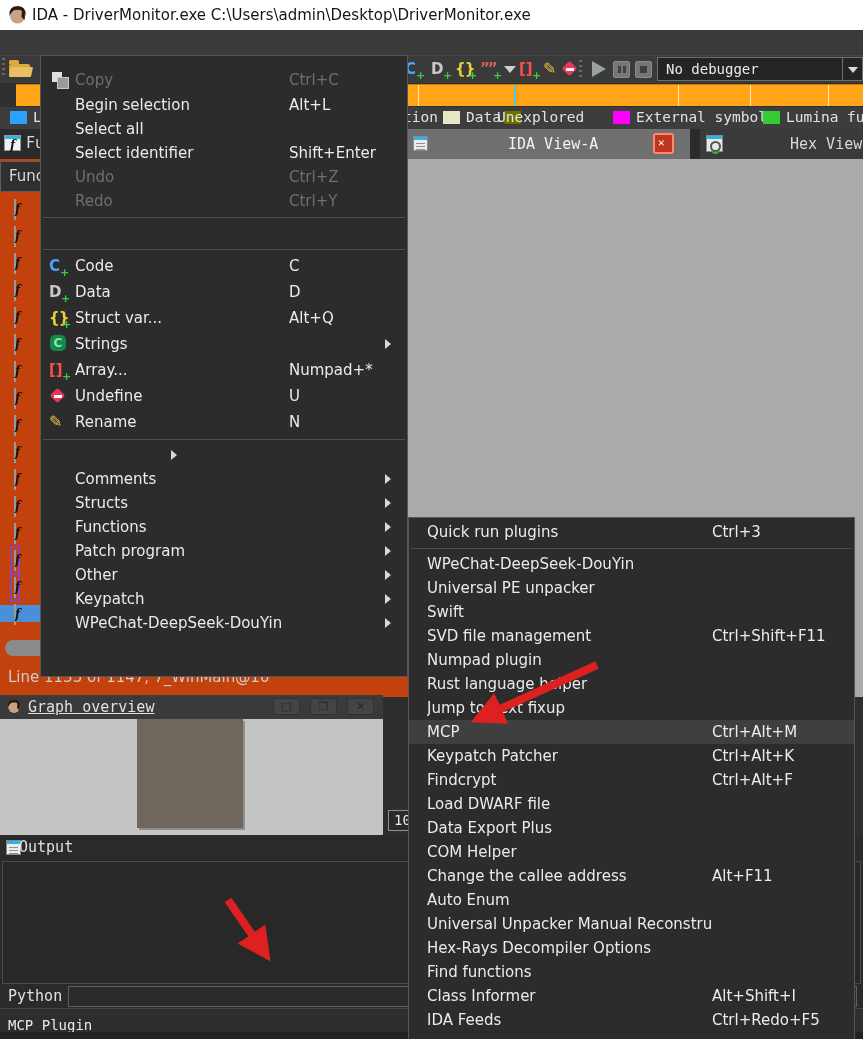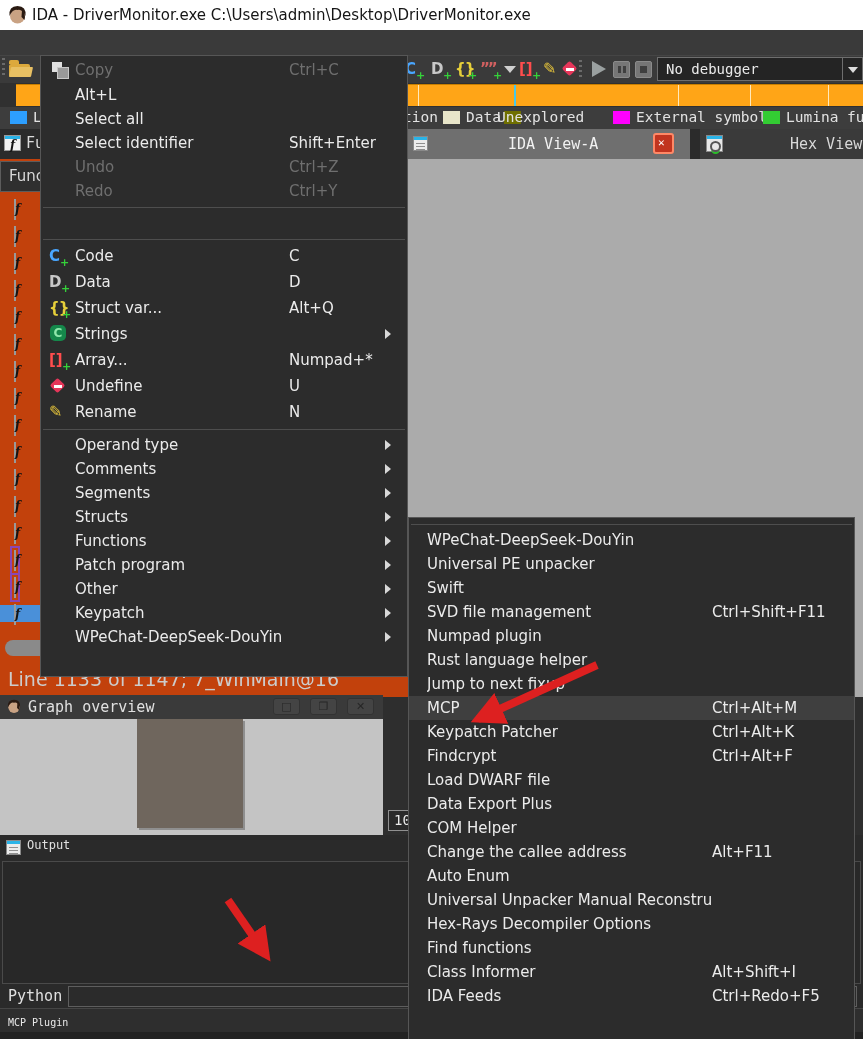--- a/index.html
+++ b/index.html
@@ -74,48 +74,48 @@
   
   .func-title-icon{position:absolute;left:4px;top:135px;}
   .func-title{position:absolute;left:26px;top:134px;font-size:15px;color:#dcdcdc;white-space:pre;}
   .func-header{position:absolute;left:0;top:161px;width:408px;height:31px;background:#2f2f2f;border:1px solid #5c5c5c;}
   .func-header span{position:absolute;left:8px;top:5px;font-size:15px;color:#d8d8d8;white-space:pre;}
   .func-list{position:absolute;left:0;top:200px;width:40px;}
   .func-row{height:17px;margin-bottom:10px;padding-left:14px;}
   .func-row.sel-purple .ficon{outline:2px solid #8a46b4;outline-offset:2px;}
   .func-row.sel-blue{background:#4a90d9;width:200px;}
   .scroll-pill{position:absolute;left:5px;top:640px;width:110px;height:16px;border-radius:8px;background:#8a8a8a;}
-  .func-status{position:absolute;left:8px;top:668px;font-size:19px;color:#cccccc;white-space:pre;z-index:5;}
+  .func-status{position:absolute;left:8px;top:668px;font-size:15px;color:#cccccc;white-space:pre;z-index:5;}
 
   
   .ida-view{position:absolute;left:408px;top:159px;width:455px;height:538px;background:#ababab;}
   .under-dark{position:absolute;left:383px;top:697px;width:480px;height:138px;background:#2e2e2e;}
 
   
   .graph-title{position:absolute;left:0;top:695px;width:383px;height:24px;background:#3a3a3a;}
-  .graph-title .g-lbl{position:absolute;left:28px;top:3px;font-size:15px;color:#e0e0e0;}
+  .graph-title .g-lbl{position:absolute;left:28px;top:3px;font-size:15px;color:#e0e0e0;text-decoration:underline;}
   .win-btn{position:absolute;top:3px;width:27px;height:17px;background:#444444;border-radius:3px;border:1px solid #323232;color:#262626;font-size:11px;line-height:15px;text-align:center;}
   .graph-content{position:absolute;left:0;top:719px;width:383px;height:116px;background:#c4c4c4;}
   .graph-block{position:absolute;left:137px;top:0px;width:106px;height:109px;background:#6f665d;box-shadow:2px 2px 0 #8f8f8f;}
   .zoom-box{position:absolute;left:388px;top:810px;width:42px;height:21px;background:#2a2a2a;border:1px solid #909090;color:#eaeaea;font-size:14px;line-height:19px;padding-left:5px;z-index:8;}
 
   
   .output-win{position:absolute;left:0;top:835px;width:863px;height:204px;background:#2a2a2a;z-index:6;}
   .output-title-icon{position:absolute;left:6px;top:5px;}
-  .output-title{position:absolute;left:27px;top:3px;font-size:12px;color:#e0e0e0;}
+  .output-title{position:absolute;left:19px;top:3px;font-size:15px;color:#e0e0e0;}
   .output-body{position:absolute;left:2px;top:26px;width:859px;height:123px;background:#282828;border:1px solid #4a4a4a;overflow:hidden;}
   .output-lines{position:absolute;left:8px;top:2px;font-size:15px;line-height:19.8px;color:#f0f0f0;white-space:pre;}
   .python-lbl{position:absolute;left:8px;top:152px;font-size:15px;color:#e0e0e0;}
   .python-input{position:absolute;left:68px;top:151px;width:789px;height:21px;background:#2b2b2b;border:1px solid #5e5e5e;color:#eee;font-size:14px;padding:0 4px;outline:none;}
   .statusbar{position:absolute;left:0;top:173px;width:863px;height:24px;background:#2e2e2e;border-top:1px solid #454545;}
-  .statusbar span{position:absolute;left:8px;top:8px;font-size:10px;color:#eaeaea;}
+  .statusbar span{position:absolute;left:8px;top:8px;font-size:14px;color:#eaeaea;}
   .bottom-strip{position:absolute;left:0;top:197px;width:863px;height:7px;background:#222;}
 
   
-  .popup{position:absolute;background:#2c2c2c;border:1px solid #565656;z-index:50;padding-top:1px;}
+  .popup{position:absolute;background:#2c2c2c;border:1px solid #565656;z-index:50;padding-top:11px;}
   .edit-menu{left:40px;top:55px;width:368px;height:622px;overflow:hidden;}
   .plugins-menu{left:408px;top:517px;width:447px;height:530px;z-index:60;padding-top:2px;}
   .menu-item{display:flex;align-items:center;height:24px;color:#ebebeb;font-size:15px;cursor:default;}
   .edit-menu .menu-item{padding:0 10px 0 8px;}
   .plugins-menu .menu-item{padding:0 12px 0 18px;}
   .menu-item.has-icon{height:26px;}
   .menu-item.disabled{color:#6f6f6f;}
   .menu-item.highlighted{background:#3f3f3f;}
   .menu-item .mi{width:22px;min-width:22px;height:20px;position:relative;margin-right:4px;}
   .menu-item .lbl{flex:1;white-space:pre;overflow:hidden;}
@@ -338,20 +338,21 @@
   <div class="popup edit-menu">
 
   <div class="menu-item disabled has-icon">
         <span class="mi mi-copy"></span>
         <span class="lbl">Copy</span>
         <span class="sc">Ctrl+C</span>
         <span class="sub-arrow"></span>
       </div>
       <div class="menu-item">
         <span class="mi"></span>
+        <span class="lbl">Begin selection</span>
         <span class="sc">Alt+L</span>
         <span class="sub-arrow"></span>
       </div>
       <div class="menu-item">
         <span class="mi"></span>
         <span class="lbl">Select all</span>
         <span class="sc"></span>
         <span class="sub-arrow"></span>
       </div>
       <div class="menu-item">
@@ -432,38 +433,31 @@
         <span class="sub-arrow"></span>
       </div>
       <div class="menu-item sep">
         
         
         
         
       </div>
       <div class="menu-item has-sub">
         <span class="mi"></span>
-        <span class="lbl">Operand type</span>
         <span class="sc"></span>
         <span class="sub-arrow"></span>
       </div>
       <div class="menu-item has-sub">
         <span class="mi"></span>
         <span class="lbl">Comments</span>
         <span class="sc"></span>
         <span class="sub-arrow"></span>
       </div>
       <div class="menu-item has-sub">
         <span class="mi"></span>
-        <span class="lbl">Segments</span>
-        <span class="sc"></span>
-        <span class="sub-arrow"></span>
-      </div>
-      <div class="menu-item has-sub">
-        <span class="mi"></span>
         <span class="lbl">Structs</span>
         <span class="sc"></span>
         <span class="sub-arrow"></span>
       </div>
       <div class="menu-item has-sub">
         <span class="mi"></span>
         <span class="lbl">Functions</span>
         <span class="sc"></span>
         <span class="sub-arrow"></span>
       </div>
@@ -488,20 +482,26 @@
       <div class="menu-item has-sub">
         <span class="mi"></span>
         <span class="lbl">WPeChat-DeepSeek-DouYin</span>
         <span class="sc"></span>
         <span class="sub-arrow"></span>
       </div>
     </div>
 
   <div class="popup plugins-menu">
 
+  <div class="menu-item">
+
+        <span class="lbl">Quick run plugins</span>
+        <span class="sc">Ctrl+3</span>
+        <span class="sub-arrow"></span>
+      </div>
       <div class="menu-item sep">
         
         
         
         
       </div>
       <div class="menu-item">
 
         <span class="lbl">WPeChat-DeepSeek-DouYin</span>
         <span class="sc"></span>

